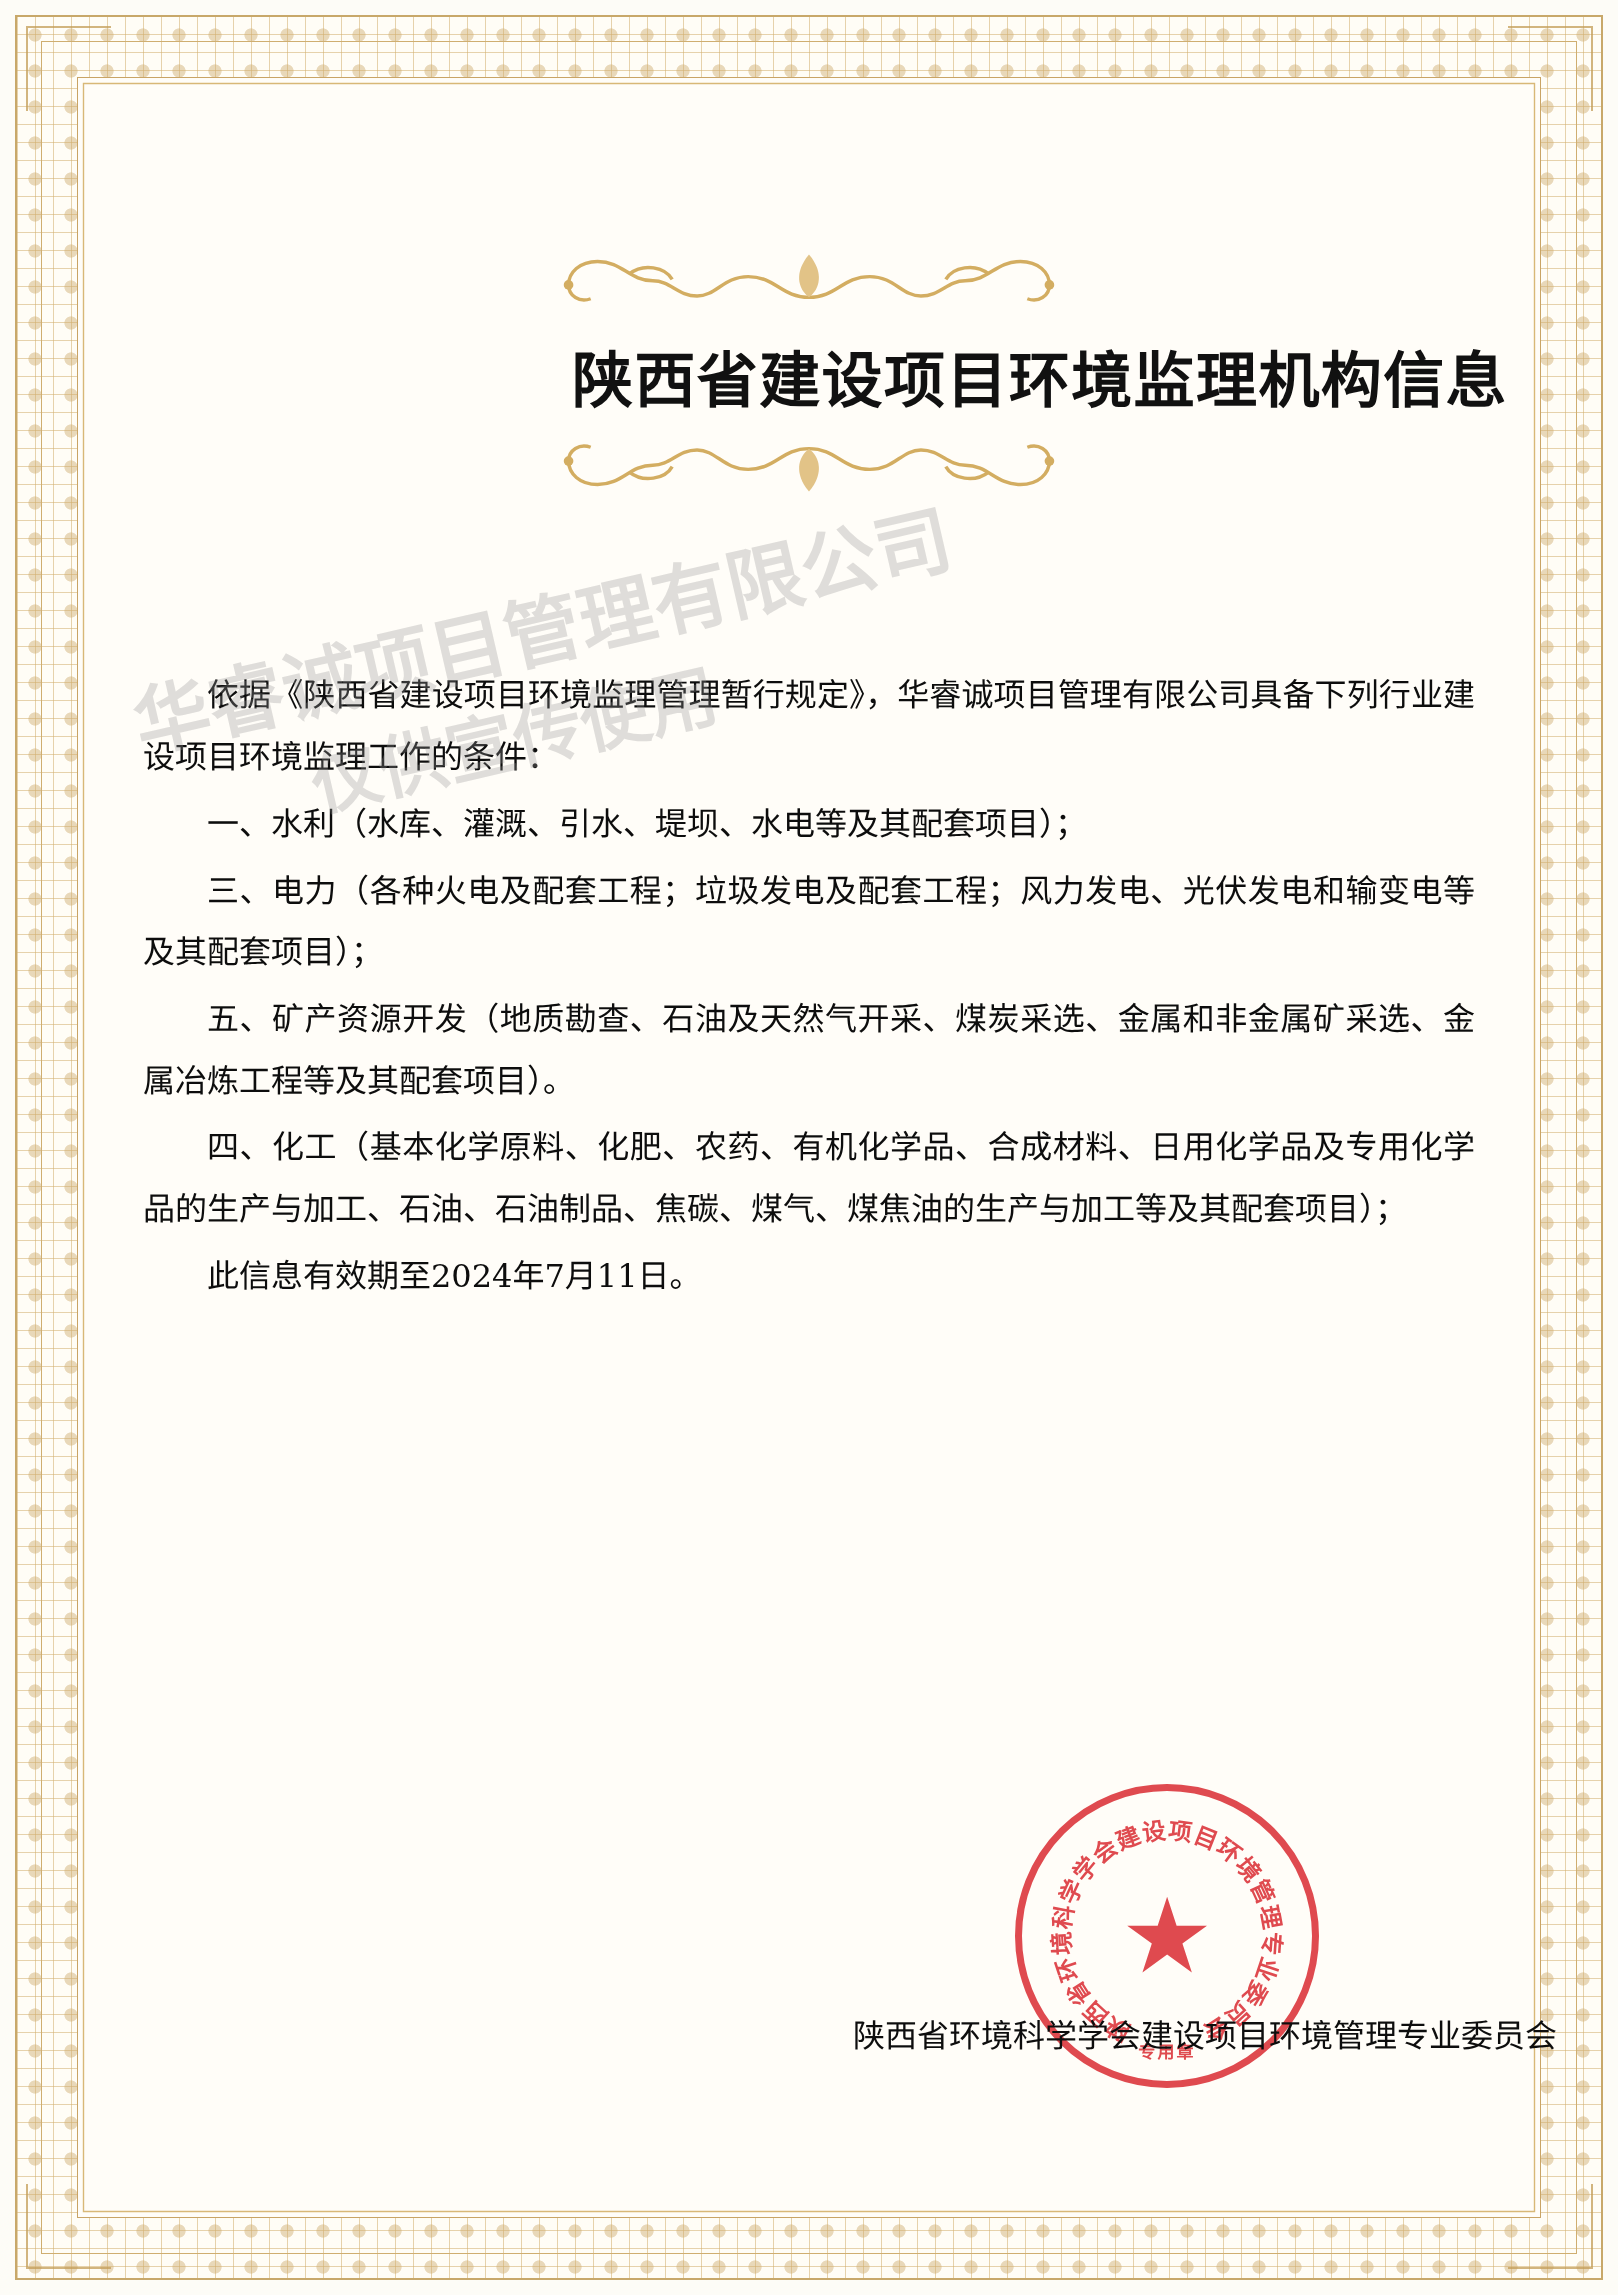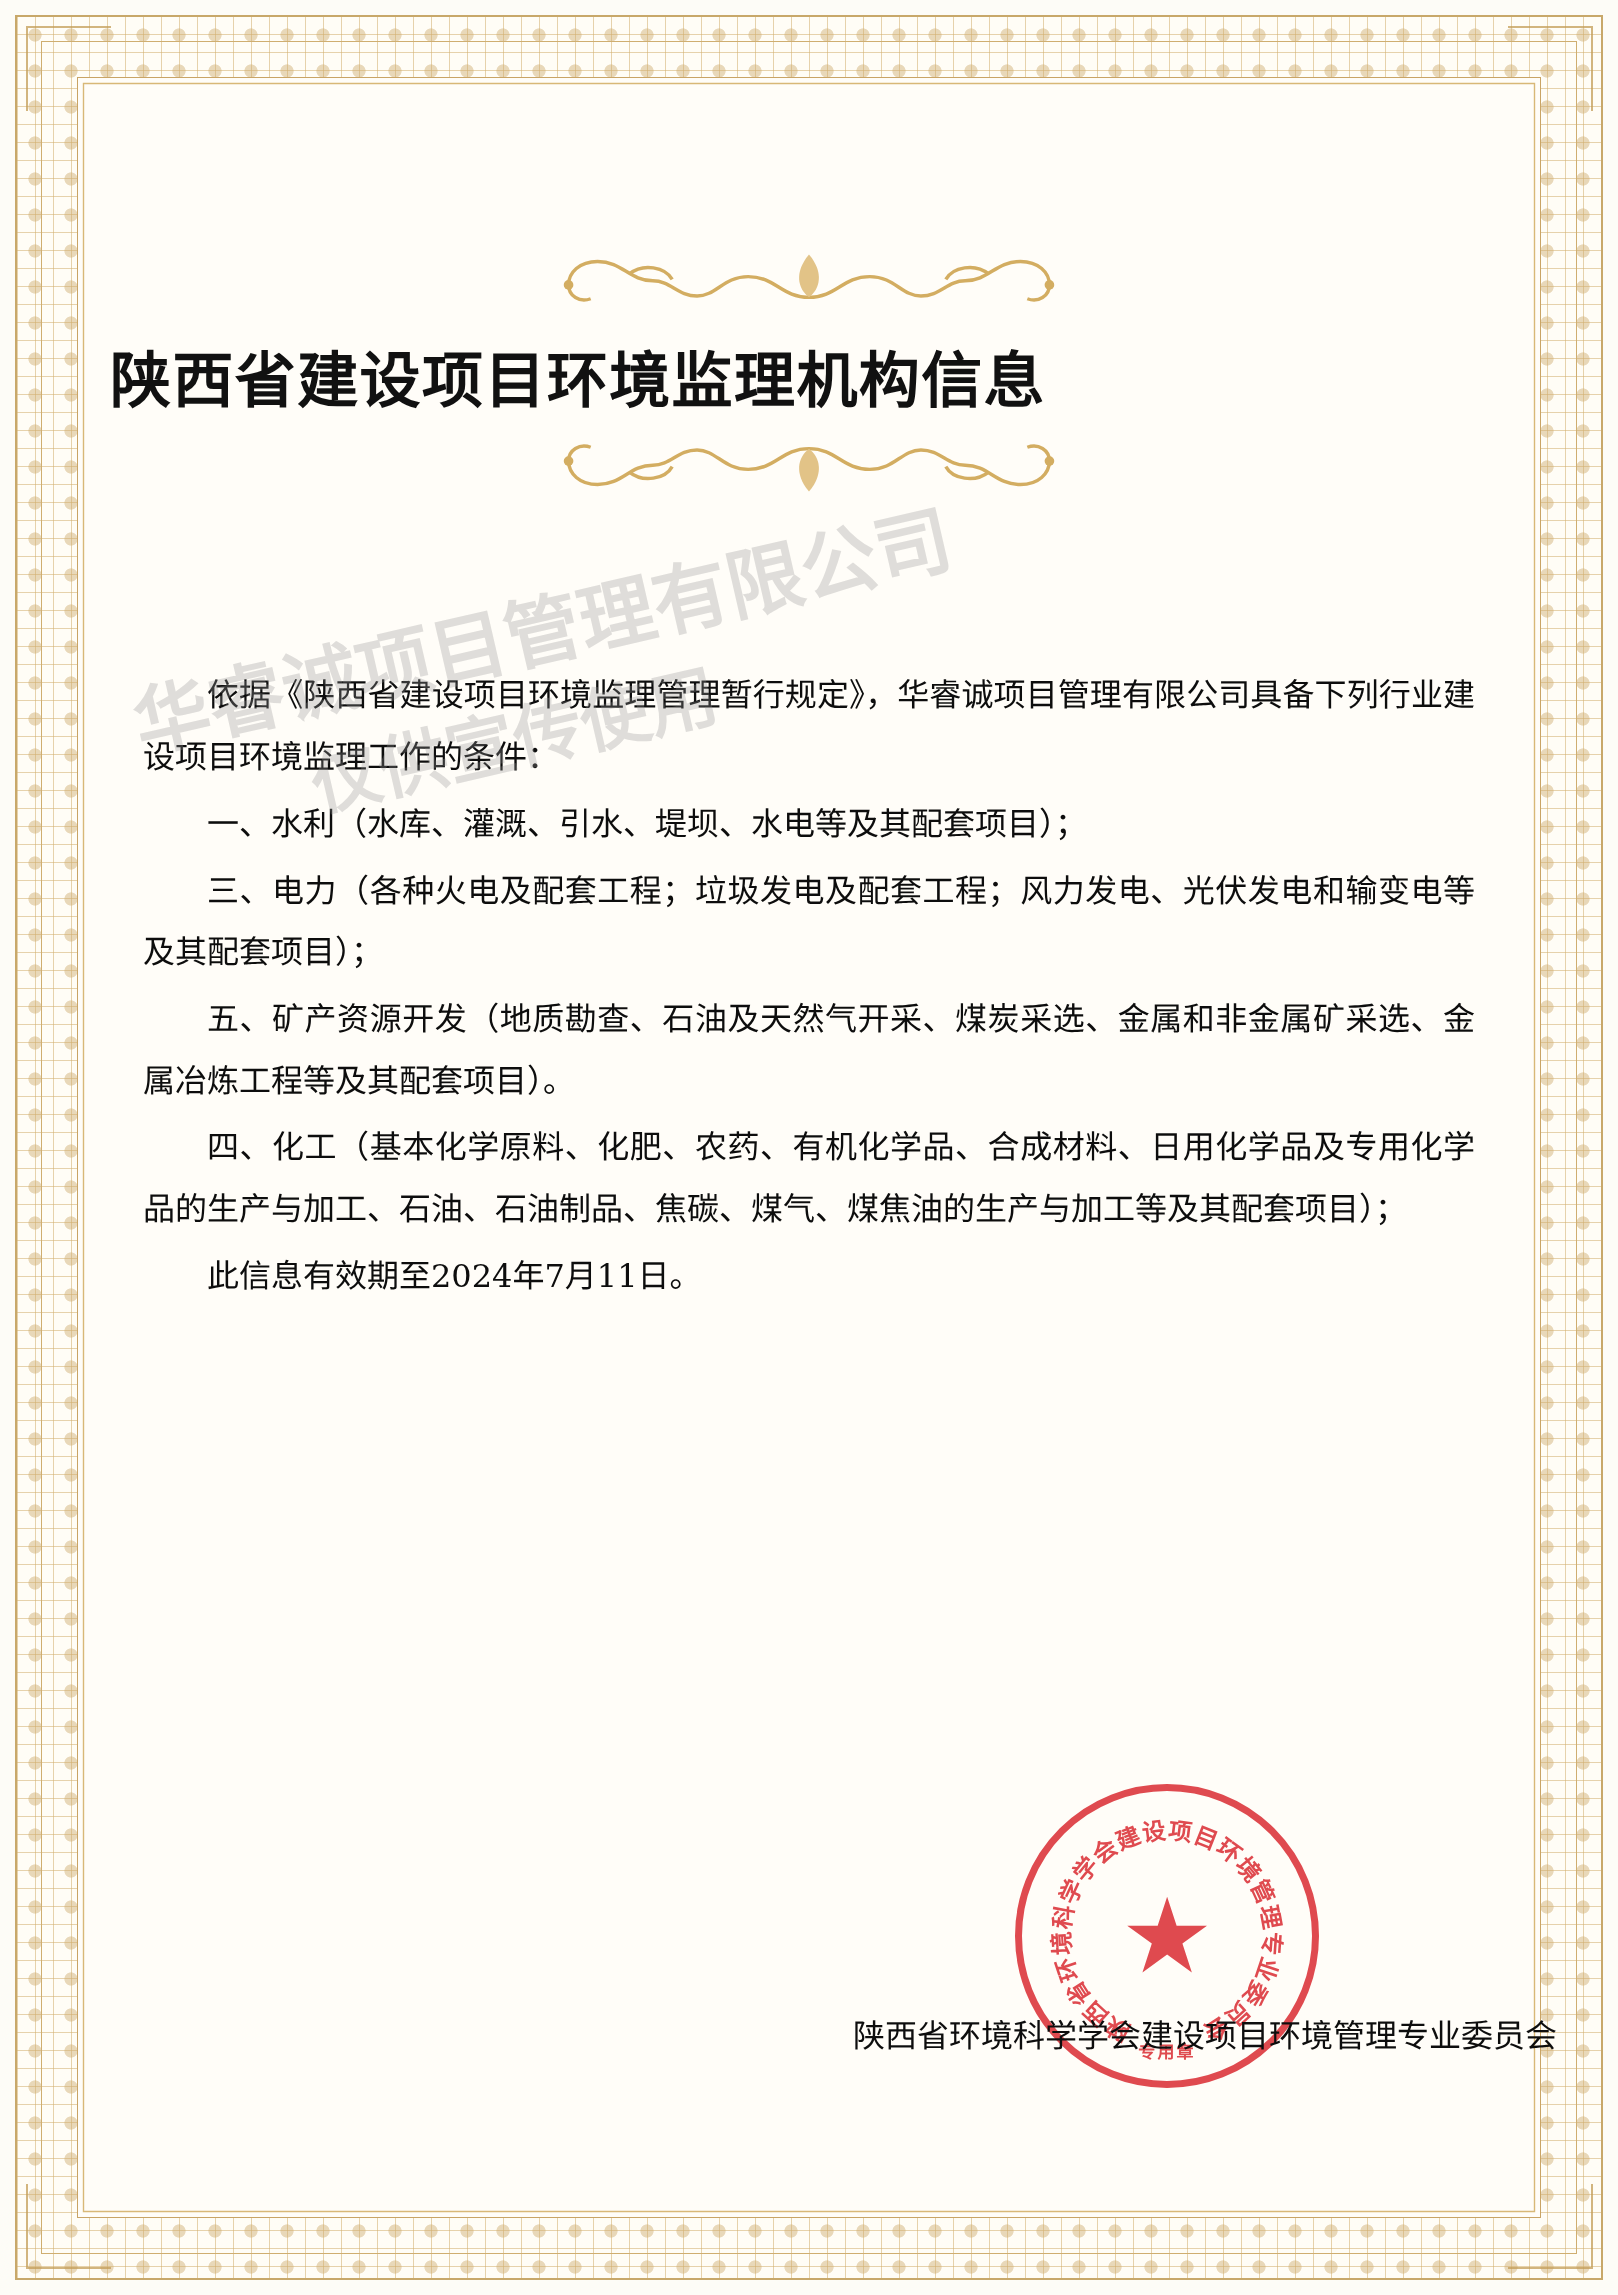--- a/index.html
+++ b/index.html
@@ -77,21 +77,21 @@
     line-height: 1;
     user-select: none;
   }
   .flourish svg { display: inline-block; }
 
   .flourish-top { margin-top: 121px; }
   .flourish-bottom { margin-top: 12.4px; }
 
   .doc-title {
     margin: 15px 0 0 0;
-    text-align: left;
+    text-align: right;
     font-family: Liberation Serif, serif;
     font-weight: 700;
     font-size: 61px;
     letter-spacing: 1.4px;
     color: #111;
     white-space: nowrap;
   }
 
   .body-block {
     margin: 148px 33px 0 33px;

